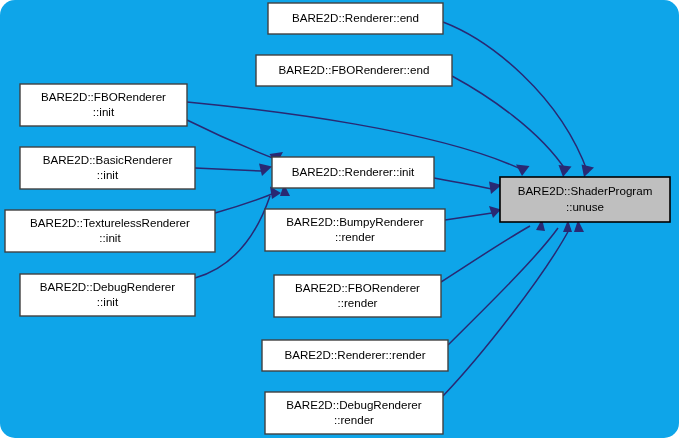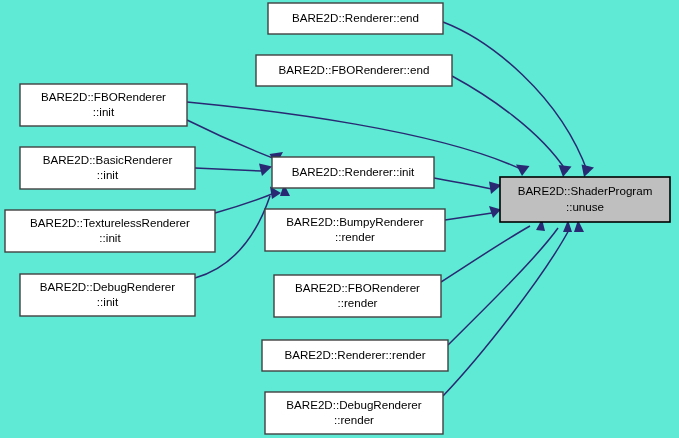--- a/index.html
+++ b/index.html
@@ -4,23 +4,24 @@
 <style>
   html, body {
     margin: 0;
     padding: 0;
     background: #ffffff;
   }
   #graph-root {
     position: relative;
     width: 679px;
     height: 438px;
-    background: #5eead4;
+    background: #0ea5e9;
     font-family: "Liberation Sans", sans-serif;
     overflow: hidden;
+    border-radius: 15px;
   }
   #graph-svg {
     position: absolute;
     left: 0;
     top: 0;
     width: 679px;
     height: 438px;
   }
   .node-box {
     fill: #ffffff;

